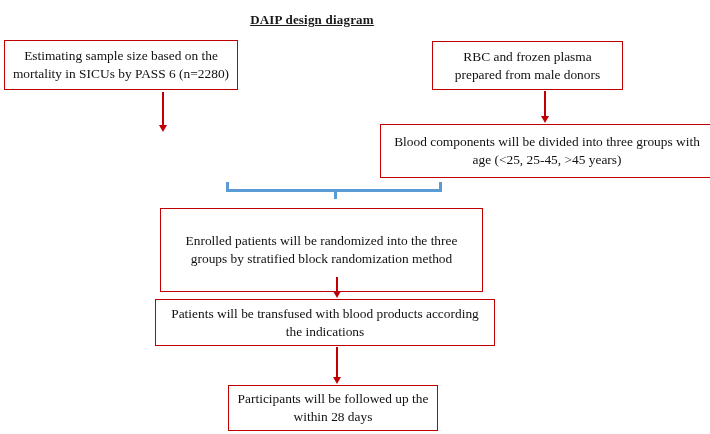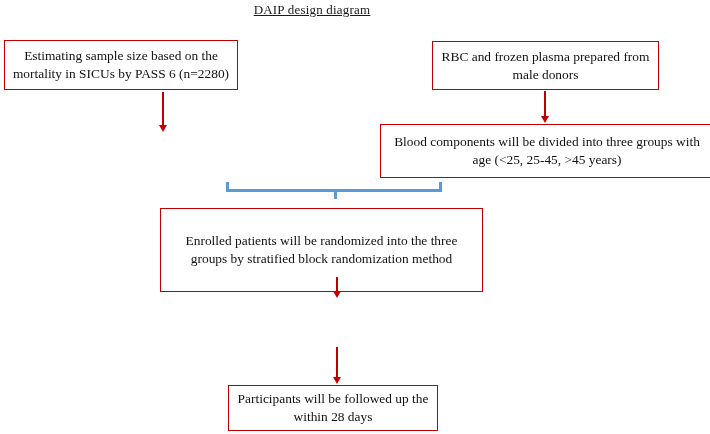--- a/index.html
+++ b/index.html
@@ -12,25 +12,25 @@
     position: relative;
     width: 710px;
     height: 434px;
     background: #ffffff;
     overflow: hidden;
     font-family: "Liberation Serif", "DejaVu Serif", serif;
   }
   #diagram-title {
     position: absolute;
     left: 0;
-    top: 2px;
+    top: 12px;
     width: 624px;
     text-align: center;
     font-size: 13px;
-    font-weight: normal;
+    font-weight: bold;
     color: #1a1a1a;
     text-decoration: underline;
     letter-spacing: 0.2px;
   }
   .node {
     position: absolute;
     box-sizing: border-box;
     border: 1.6px solid #c00000;
     background: #ffffff;
     display: flex;
@@ -41,21 +41,21 @@
     font-size: 13.4px;
     line-height: 1.34;
     padding: 2px 6px;
   }
   .node span {
     display: block;
     width: 100%;
   }
   
   #node-sample-size   { left: 4px;   top: 40px;  width: 234px; height: 50px; }
-  #node-rbc-plasma    { left: 432px; top: 41px;  width: 227px; height: 49px; }
+  #node-rbc-plasma    { left: 432px; top: 41px;  width: 191px; height: 49px; }
   #node-screening     { left: 2px;   top: 133px; width: 340px; height: 37px; }
   #node-blood-groups  { left: 380px; top: 124px; width: 334px; height: 54px; }
   #node-randomization { left: 160px; top: 208px; width: 323px; height: 84px; }
   #node-transfusion   { left: 155px; top: 299px; width: 340px; height: 47px; }
   #node-followup      { left: 228px; top: 385px; width: 210px; height: 46px; }
 
   
   .arrow {
     position: absolute;
   }
@@ -171,20 +171,23 @@
 
   <div class="node" id="node-randomization">
     <span>Enrolled patients will be randomized into the three groups by stratified block randomization method</span>
   </div>
 
   <div class="arrow" id="arrow-random-to-transfusion">
     <div class="shaft"></div>
     <div class="head"></div>
   </div>
 
+  <div class="node" id="node-transfusion">
+    <span>Patients will be transfused with blood products according the indications</span>
+  </div>
 
   <div class="arrow" id="arrow-transfusion-to-followup">
     <div class="shaft"></div>
     <div class="head"></div>
   </div>
 
   <div class="node" id="node-followup">
     <span>Participants will be followed up the within 28 days</span>
   </div>
 

